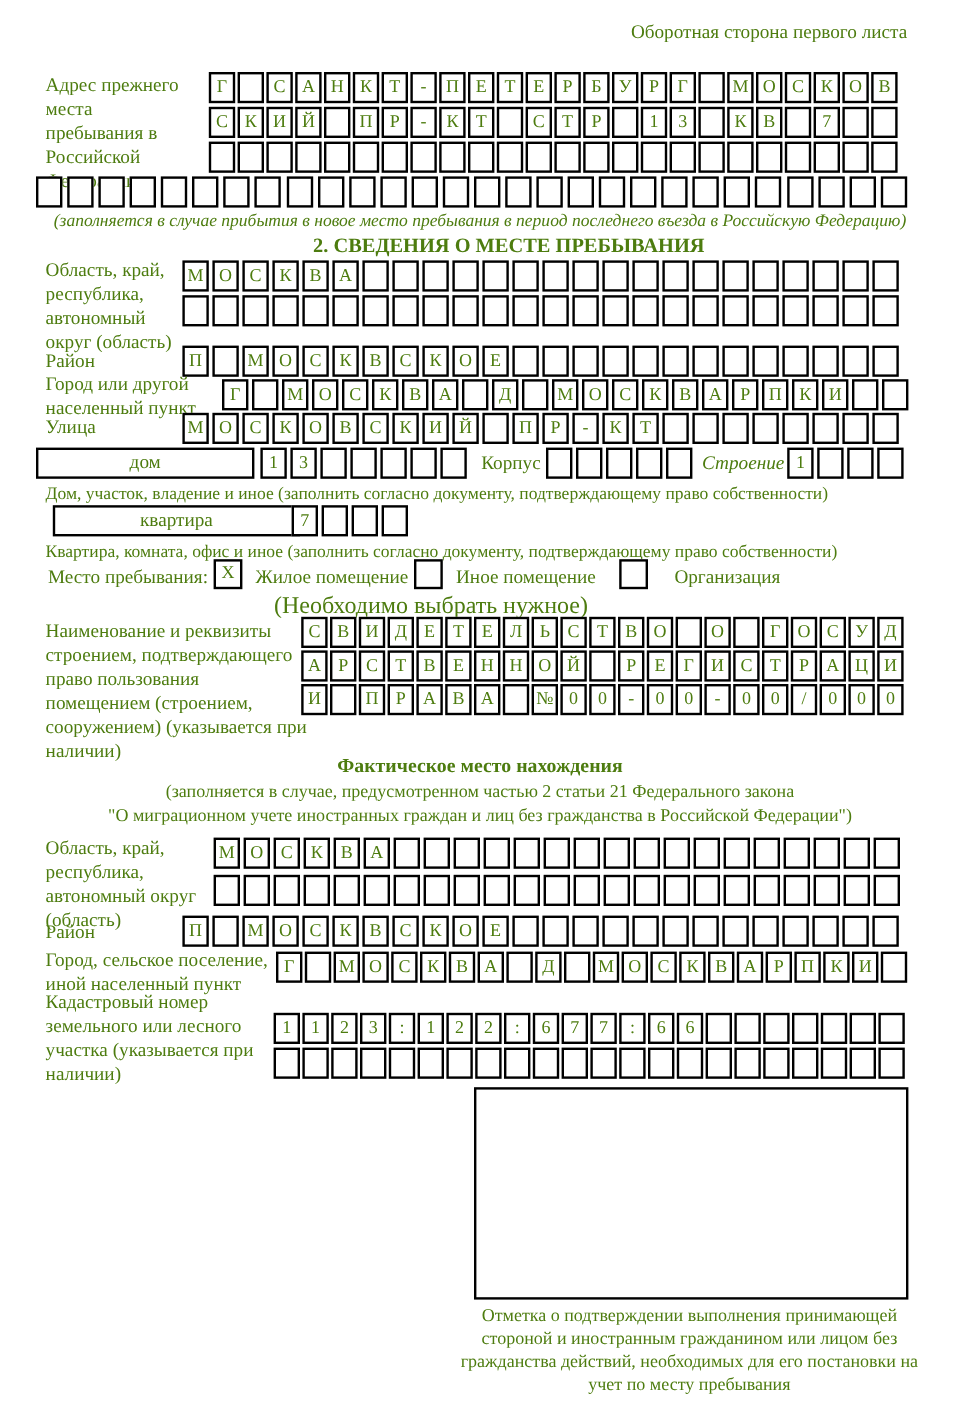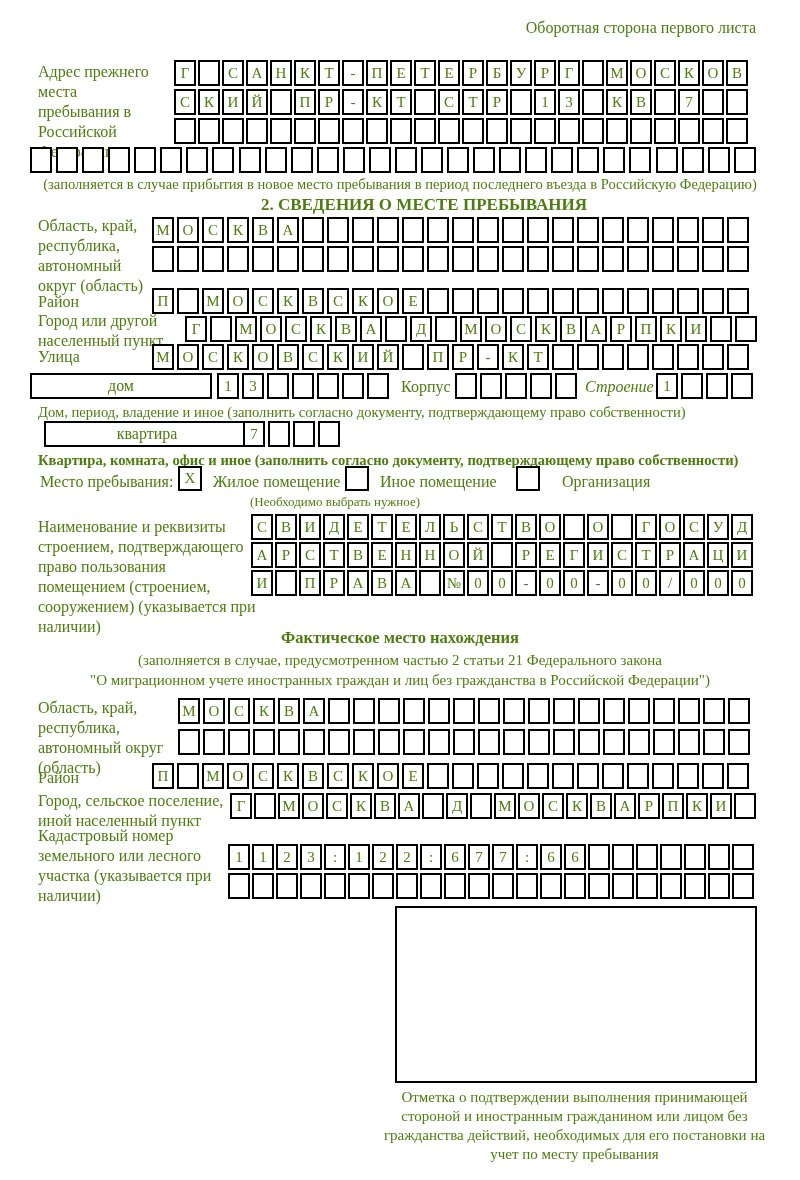--- a/index.html
+++ b/index.html
@@ -148,21 +148,21 @@
       <span class="cell"></span>
       <span class="cell"></span>
       <span class="cell"></span>
       <span class="cell"></span>
       <span class="cell"></span>
       <span class="cell"></span>
       <span class="cell"></span>
       <span class="cell"></span>
       <span class="cell"></span>
     </div>
-  <div class="abs cap" style="left:0;top:175px;width:100%;text-align:center;">(заполняется в случае прибытия в новое место пребывания в период последнего въезда в Российскую Федерацию)</div>
+  <div class="abs cap" style="left:0;top:175px;width:100%;text-align:center;font-style:italic;">(заполняется в случае прибытия в новое место пребывания в период последнего въезда в Российскую Федерацию)</div>
 
   <div class="abs title" style="left:0;top:195px;">2. СВЕДЕНИЯ О МЕСТЕ ПРЕБЫВАНИЯ</div>
 
   <div class="abs lbl" style="left:38px;top:216px;width:110px;">Область, край, республика, автономный округ (область)</div>
   <div class="row" style="left:152px;top:217px;">
       <span class="cell">М</span>
       <span class="cell">О</span>
       <span class="cell">С</span>
       <span class="cell">К</span>
       <span class="cell">В</span>
@@ -314,39 +314,39 @@
       <span class="cell"></span>
       <span class="cell"></span>
     </div>
   <div class="abs lbl" style="left:585px;top:377px;font-style:italic;">Строение</div>
   <div class="row" style="left:656px;top:373px;">
       <span class="cell">1</span>
       <span class="cell"></span>
       <span class="cell"></span>
       <span class="cell"></span>
     </div>
-  <div class="abs cap" style="left:38px;top:403px;">Дом, период, владение и иное (заполнить согласно документу, подтверждающему право собственности)</div>
+  <div class="abs cap" style="left:38px;top:403px;">Дом, участок, владение и иное (заполнить согласно документу, подтверждающему право собственности)</div>
 
   <div class="abs widebox" style="left:44px;top:421px;width:206px;">квартира</div>
   <div class="row" style="left:243px;top:421px;">
       <span class="cell">7</span>
       <span class="cell"></span>
       <span class="cell"></span>
       <span class="cell"></span>
     </div>
-  <div class="abs cap" style="left:38px;top:451px;font-weight:bold;">Квартира, комната, офис и иное (заполнить согласно документу, подтверждающему право собственности)</div>
+  <div class="abs cap" style="left:38px;top:451px;">Квартира, комната, офис и иное (заполнить согласно документу, подтверждающему право собственности)</div>
 
   <div class="abs lbl" style="left:40px;top:472px;">Место пребывания:</div>
   <div class="abs checkbox" style="left:178px;top:466px;">X</div>
   <div class="abs lbl" style="left:213px;top:472px;">Жилое помещение</div>
   <div class="abs checkbox" style="left:345px;top:466px;"></div>
   <div class="abs lbl" style="left:380px;top:472px;">Иное помещение</div>
   <div class="abs checkbox" style="left:516px;top:466px;"></div>
   <div class="abs lbl" style="left:562px;top:472px;">Организация</div>
-  <div class="abs" style="left:180px;top:494px;width:310px;text-align:center;font-size:13px;">(Необходимо выбрать нужное)</div>
+  <div class="abs" style="left:180px;top:494px;width:310px;text-align:right;font-size:20px;">(Необходимо выбрать нужное)</div>
 
   <div class="abs lbl" style="left:38px;top:517px;width:218px;">Наименование и реквизиты строением, подтверждающего право пользования помещением (строением, сооружением) (указывается при наличии)</div>
   <div class="row g2" style="left:251px;top:514px;">
       <span class="cell">С</span>
       <span class="cell">В</span>
       <span class="cell">И</span>
       <span class="cell">Д</span>
       <span class="cell">Е</span>
       <span class="cell">Т</span>
       <span class="cell">Е</span>

